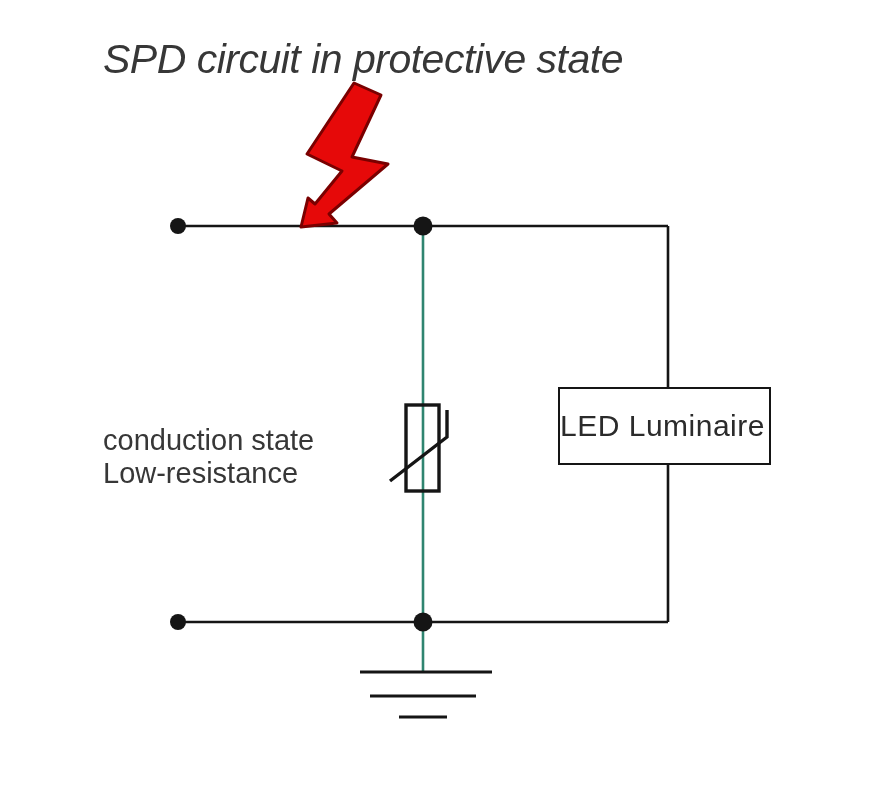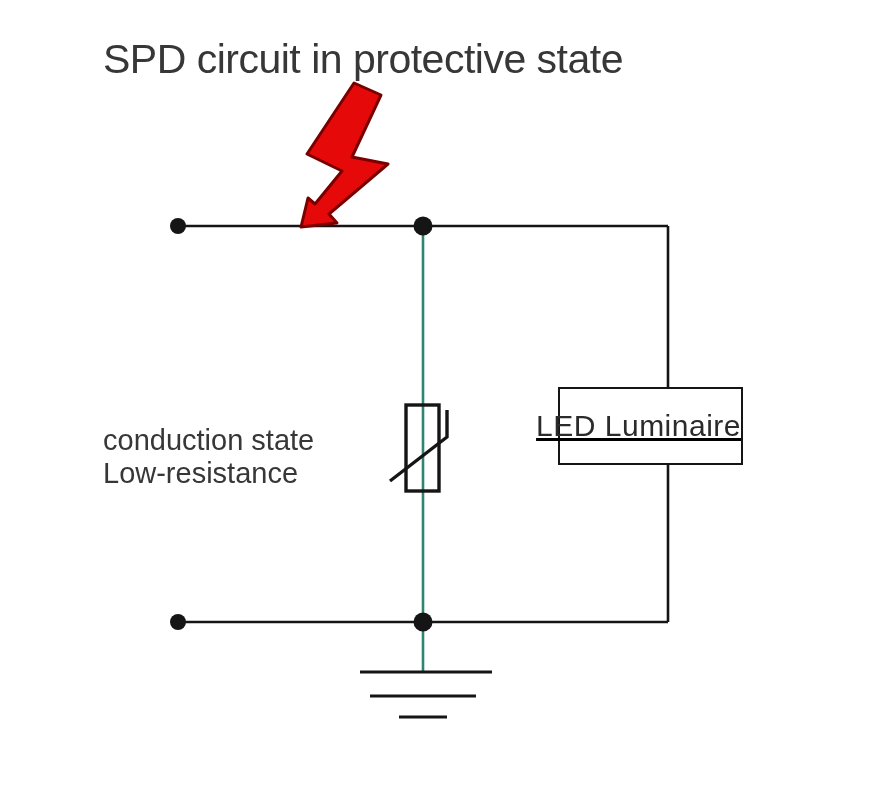--- a/index.html
+++ b/index.html
@@ -65,43 +65,43 @@
   }
   .diagram-title {
     position: absolute;
     left: 103px;
     top: 36px;
     font-size: 41px;
     font-weight: 500;
     letter-spacing: -0.5px;
     color: var(--text);
     white-space: nowrap;
+    font-style: italic;
   }
   .spd-state-label {
     position: absolute;
     left: 103px;
     top: 424px;
     font-size: 29px;
     font-weight: 400;
     line-height: 33px;
     color: var(--text);
     white-space: nowrap;
   }
   .led-box {
     position: absolute;
     left: 558px;
     top: 387px;
-    width: 185px;
+    width: 213px;
     height: 78px;
     background: var(--background);
     border: 2px solid var(--wire_black);
     display: flex;
     align-items: center;
-    justify-content: flex-end;
-    text-decoration: underline;
+    justify-content: flex-start;
   }
   .led-box-label {
     font-size: 30px;
     font-weight: 400;
     letter-spacing: 0.5px;
     color: #2b2b2b;
     white-space: nowrap;
   }
 </style>
 </head>

